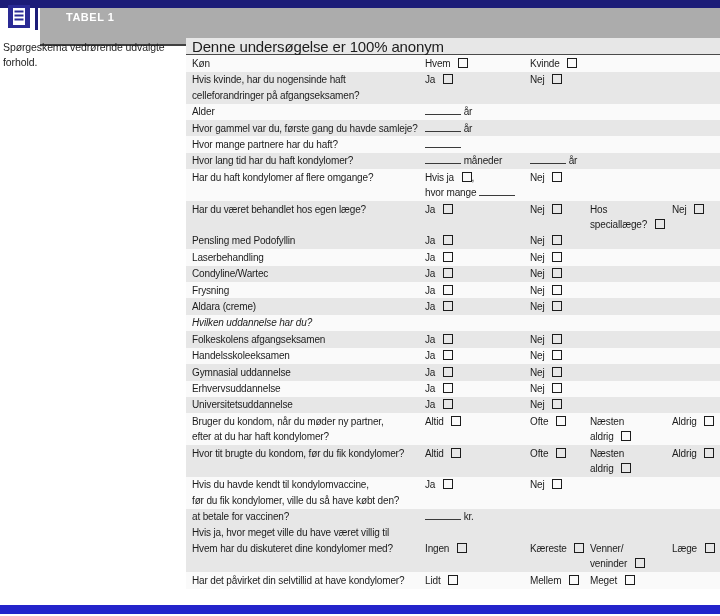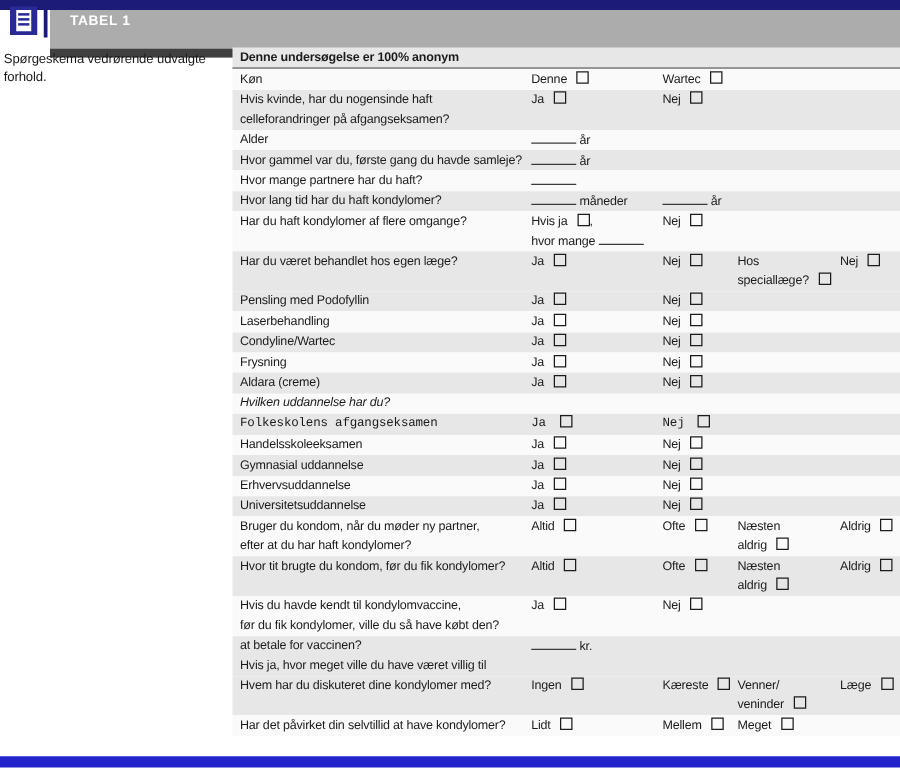--- a/index.html
+++ b/index.html
@@ -5,36 +5,36 @@
   html,body{margin:0;padding:0;}
   body{
     width:720px;height:616px;position:relative;background:#ffffff;
     font-family:"Liberation Sans", sans-serif;color:#1c1c1c;overflow:hidden;
   }
   .top-strip{position:absolute;left:0;top:0;width:720px;height:8px;background:var(--navy,#1c1c78);}
   .doc-icon{position:absolute;left:8px;top:5px;width:22px;height:23px;}
   .header-divider{position:absolute;left:35px;top:0;width:3px;height:30px;background:var(--navy,#1c1c78);}
   .title-bar{
     position:absolute;left:40px;top:8px;width:680px;height:38px;box-sizing:border-box;
-    background:var(--bar,#acacac);border-bottom:7px solid #404040;
+    background:var(--bar,#acacac);border-bottom:2px solid #404040;
     color:#ffffff;font-weight:bold;font-size:11px;line-height:19px;
-    padding-left:16px;letter-spacing:0.5px;
+    padding-left:26px;letter-spacing:0.5px;
   }
   .caption{
     position:absolute;left:3px;top:40px;width:176px;
     font-size:10.5px;line-height:15px;letter-spacing:-0.1px;
   }
   .panel{position:absolute;left:186px;top:38px;width:534px;}
   .row{
     position:relative;box-sizing:border-box;padding:0.5px 0;
     font-size:10px;line-height:15.4px;letter-spacing:-0.15px;
   }
   .row.gray{background:var(--rowgray,#e7e7e7);}
   .row.light{background:var(--rowlight,#fafafa);}
-  .row.title-row{font-weight:bold;font-size:10px;border-bottom:1.2px solid #4a4a4a;}
+  .row.title-row{font-weight:normal;font-size:15px;border-bottom:1.2px solid #4a4a4a;}
   .row.italic .qline{font-style:italic;}
   .q{margin-left:6px;}
   .qline{white-space:nowrap;}
   .cell{position:absolute;top:0.5px;white-space:nowrap;}
   .c1{left:239px}.c2{left:344px}.c3{left:404px}.c4{left:486px}
   .box{
     display:inline-block;width:8px;height:8px;border:1.4px solid #1c1c1c;
     vertical-align:-1px;background:transparent;margin-left:5px;
   }
   .blank{
@@ -70,24 +70,24 @@
     <div class="row gray title-row" style="min-height: 16.4px;">
       <div class="q">
         <div class="qline">Denne undersøgelse er 100% anonym</div>
       </div>
     </div>
     <div class="row light" style="min-height: 16.4px;">
       <div class="q">
         <div class="qline">Køn</div>
       </div>
       <div class="cell c1">
-        <div class="aline"><span>Denne</span> <span class="box"></span></div>
-      </div>
-      <div class="cell c2">
-        <div class="aline"><span>Wartec</span> <span class="box"></span></div>
+        <div class="aline"><span>Hvem</span> <span class="box"></span></div>
+      </div>
+      <div class="cell c2">
+        <div class="aline"><span>Kvinde</span> <span class="box"></span></div>
       </div>
     </div>
     <div class="row gray" style="min-height: 31.8px;">
       <div class="q">
         <div class="qline">Hvis kvinde, har du nogensinde haft</div>
         <div class="qline">celleforandringer på afgangseksamen?</div>
       </div>
       <div class="cell c1">
         <div class="aline"><span>Ja</span> <span class="box"></span></div>
       </div>
@@ -213,21 +213,21 @@
       </div>
       <div class="cell c2">
         <div class="aline"><span>Nej</span> <span class="box"></span></div>
       </div>
     </div>
     <div class="row light italic" style="min-height: 16.4px;">
       <div class="q">
         <div class="qline">Hvilken uddannelse har du?</div>
       </div>
     </div>
-    <div class="row gray" style="min-height: 16.4px; font-family: Liberation Mono, monospace;">
+    <div class="row gray" style="min-height: 16.4px;">
       <div class="q">
         <div class="qline">Folkeskolens afgangseksamen</div>
       </div>
       <div class="cell c1">
         <div class="aline"><span>Ja</span> <span class="box"></span></div>
       </div>
       <div class="cell c2">
         <div class="aline"><span>Nej</span> <span class="box"></span></div>
       </div>
     </div>

